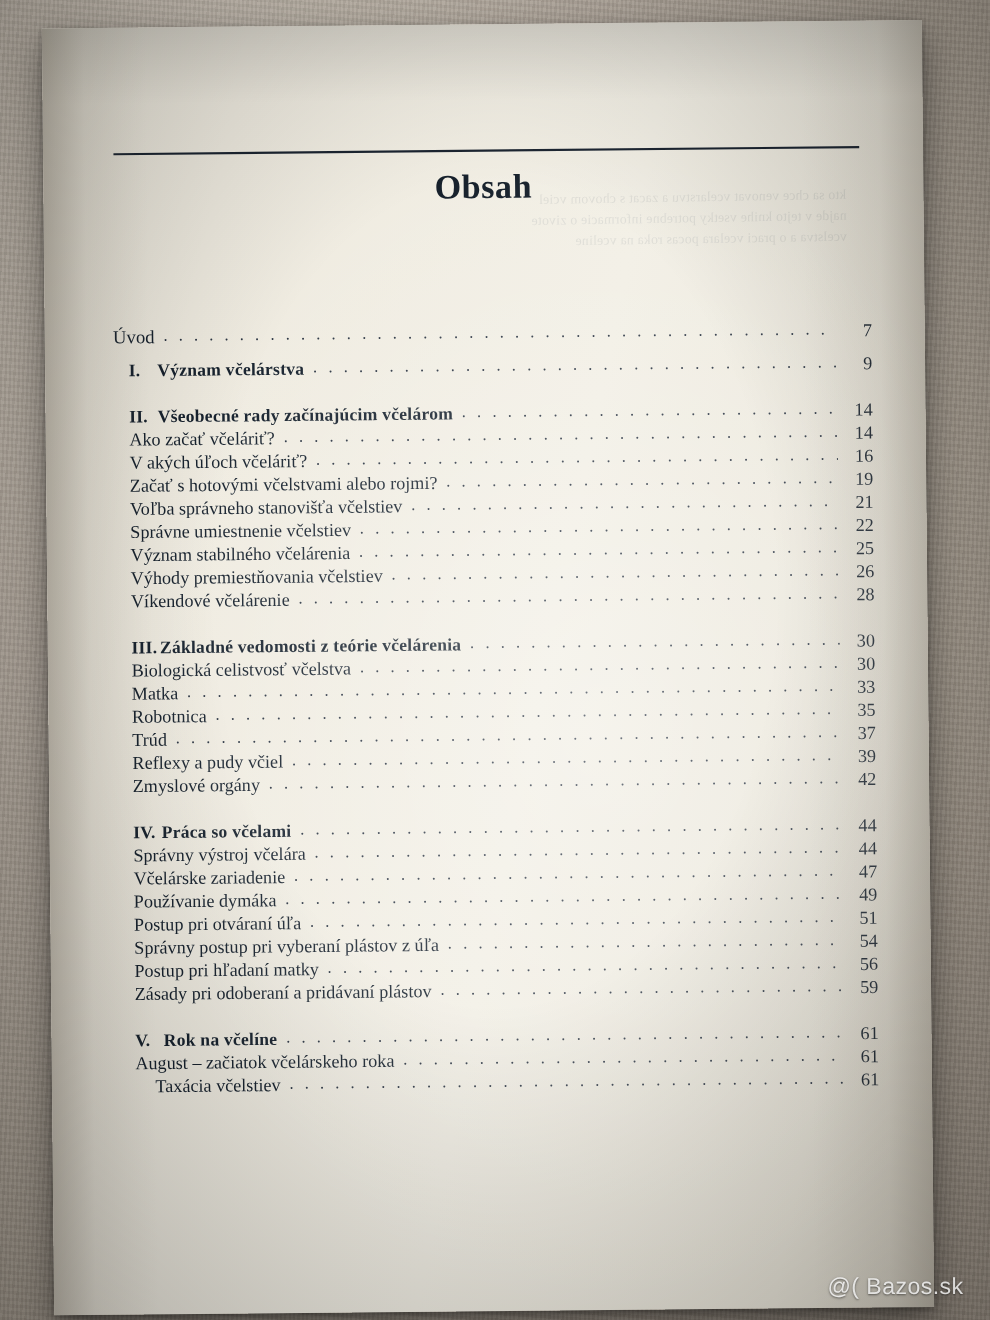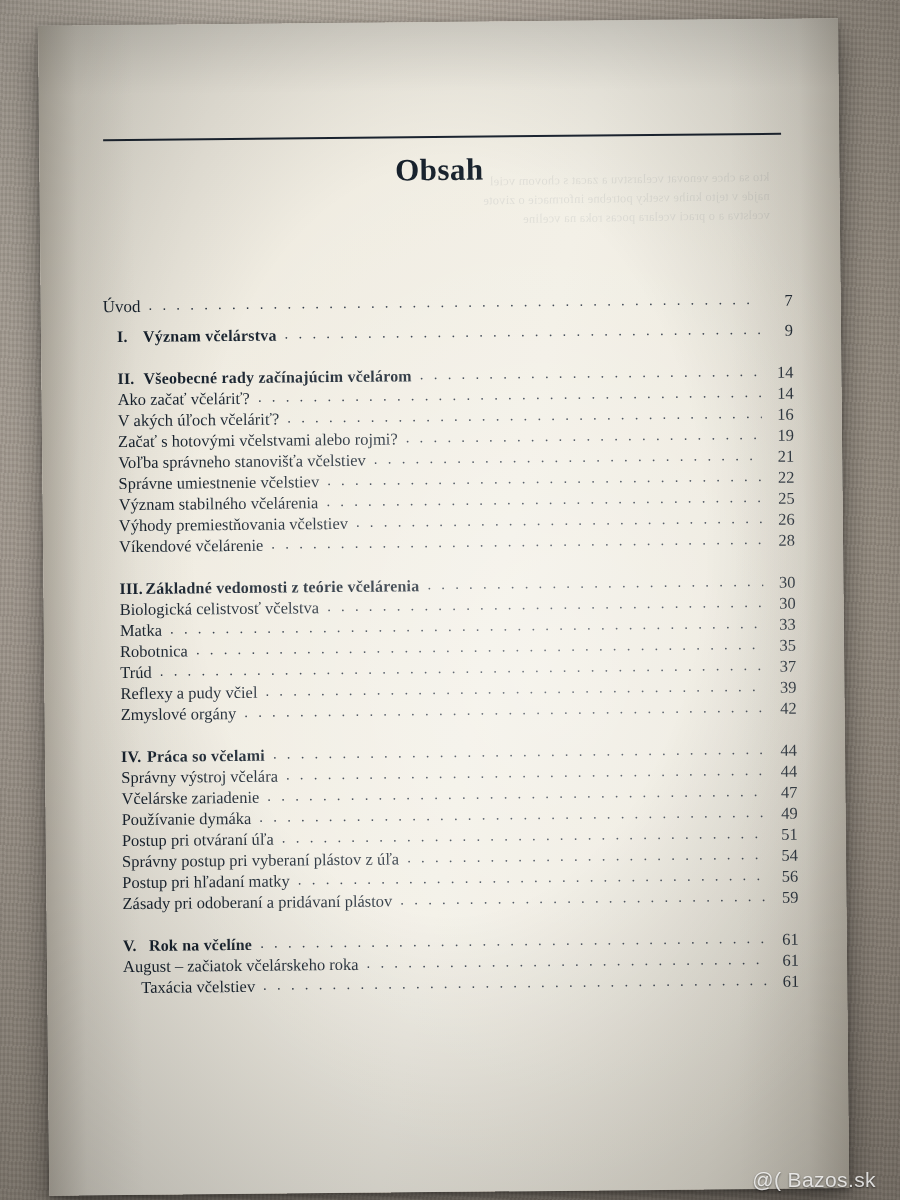--- a/index.html
+++ b/index.html
@@ -145,21 +145,21 @@
 
   .row.gap-before { margin-top: 22px; }
   .row.small-gap  { margin-top: 10px; }
 
   .chap-num { display:inline-block; min-width: 26px; }
 
   
   #watermark {
     position: absolute;
     right: 24px;
-    bottom: 8px;
+    bottom: 18px;
     font-family: "Liberation Sans", sans-serif;
     font-size: 21px;
     color: rgba(255,255,255,0.80);
     text-shadow: 0 1px 2px rgba(0,0,0,0.55);
     letter-spacing: .4px;
     z-index: 40;
   }
 </style>
 </head>
 <body>

